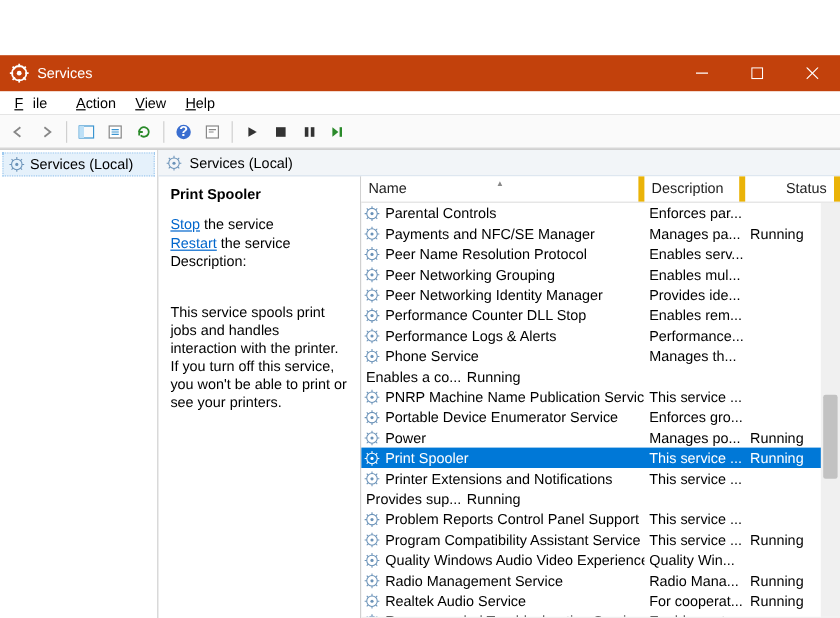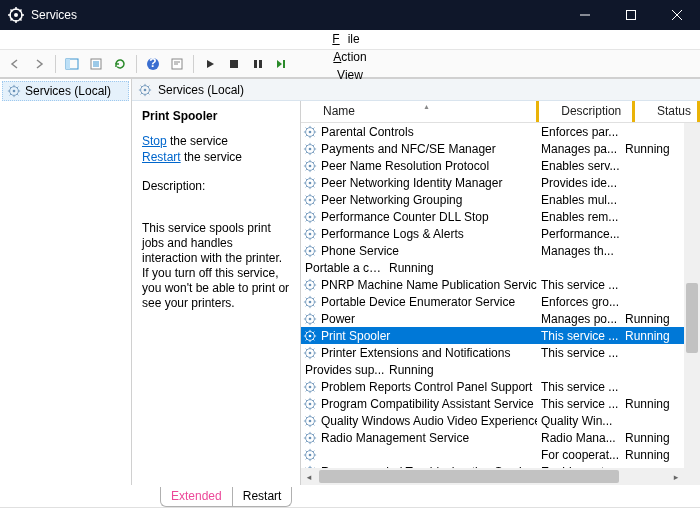--- a/index.html
+++ b/index.html
@@ -1,51 +1,51 @@
 <!DOCTYPE html>
 <html><head>
 <meta charset="utf-8">
 <style>
 * { box-sizing: border-box; margin: 0; padding: 0; font-family: "Segoe UI", Tahoma, sans-serif; font-size: 12px; }
 html, body { width: 700px; height: 515px; overflow: hidden; background: #fff; }
 
-.titlebar { height: 30px; background: #0f172a; color: #fff; display: flex; align-items: center; padding-left: 8px; }
+.titlebar { height: 30px; background: #c2410c; color: #fff; display: flex; align-items: center; padding-left: 8px; margin-top: 46px; }
 .titlebar .tb-icon { width: 16px; height: 16px; margin-right: 7px; display: flex; align-items: center; justify-content: center; }
 .titlebar .title { font-size: 12px; flex: 1; }
 .win-btns { display: flex; height: 100%; }
 .win-btn { width: 46px; display: flex; align-items: center; justify-content: center; }
 
-.menubar { height: 20px; display: flex; align-items: center; padding: 0 4px; border-bottom: 1px solid #e5e5e5; flex-direction: column; }
+.menubar { height: 20px; display: flex; align-items: center; padding: 0 4px; border-bottom: 1px solid #e5e5e5; }
 .menubar span { padding: 2px 8px; }
 .menubar span u { text-decoration: underline; }
 
 .toolbar { height: 28px; display: flex; align-items: center; padding: 2px 4px; gap: 2px; border-bottom: 1px solid #d0d0d0; background: #fafafa; }
 .toolbar .tbtn { width: 22px; height: 22px; display: flex; align-items: center; justify-content: center; border: 1px solid transparent; border-radius: 2px; }
 .toolbar .sep { width: 1px; height: 18px; background: #d0d0d0; margin: 0 3px; }
 
 .body { display: flex; height: calc(515px - 30px - 20px - 28px - 22px - 8px); border-top: 1px solid #d0d0d0; }
 
 .sidebar { width: 132px; background: #fff; border-right: 1px solid #d0d0d0; padding: 2px; }
 .sidebar-item { display: flex; align-items: center; gap: 4px; padding: 2px 4px; background: #e5f1fb; border: 1px dotted #9ec9ef; }
 .sidebar-item .gear { flex-shrink: 0; }
 
 .main { flex: 1; display: flex; flex-direction: column; min-width: 0; }
 .main-header { height: 22px; display: flex; align-items: center; gap: 6px; padding: 0 6px; background: #f2f5f8; border-bottom: 1px solid #d9e4ee; }
 .main-content { flex: 1; display: flex; min-height: 0; }
 
 .detail { width: 168px; padding: 8px 10px; overflow: hidden; }
 .detail .svc-title { font-weight: bold; margin-bottom: 10px; }
 .detail a { color: #0066cc; text-decoration: underline; }
-.detail .actions { margin-bottom: 14px; line-height: 16px; }
+.detail .actions { line-height: 16px; }
 .detail .desc-label { margin-bottom: 0; }
 .detail .desc { line-height: 15px; margin-top: 28px; }
 
 .listwrap { flex: 1; border-left: 1px solid #d0d0d0; display: flex; flex-direction: column; min-width: 0; position: relative; }
 .colhdr { display: flex; height: 22px; border-bottom: 1px solid #e0e0e0; background: #fff; }
-.colhdr .ch { padding: 3px 6px; border-right: 3px solid #eab308; font-size: 12px; color: #222; margin-left: 16px; }
+.colhdr .ch { padding: 3px 6px; border-right: 5px solid #eab308; font-size: 12px; color: #222; }
 .ch-name { width: 236px; position: relative; }
 .ch-name .sort-arrow { position: absolute; left: 50%; top: 1px; transform: translateX(-50%); color: #888; font-size: 8px; }
 .ch-desc { width: 84px; }
 .ch-status { flex: 1; text-align: right; }
 
 .rows { flex: 1; overflow: hidden; }
 .row { display: flex; align-items: center; height: 17px; padding-right: 14px; }
 .row .cell { white-space: nowrap; overflow: hidden; text-overflow: ellipsis; font-size: 12px; color: #000; }
 .row .c-name { width: 236px; display: flex; align-items: center; gap: 4px; padding-left: 2px; }
 .row .c-desc { width: 84px; padding-left: 4px; }
@@ -267,48 +267,48 @@
             </div>
             <div class="row">
               <div class="cell c-name">
                 <span class="gear">
                   <svg width="14" height="14" viewBox="0 0 16 16">
                     <circle cx="8" cy="8" r="5" fill="none" stroke="#6a92b8" stroke-width="1"></circle>
                     <circle cx="8" cy="8" r="1.5" fill="#6a92b8"></circle>
                     <path d="M8 1v2M8 13v2M1 8h2M13 8h2M3 3l1.4 1.4M11.6 11.6L13 13M3 13l1.4-1.4M11.6 4.4L13 3" stroke="#6a92b8" stroke-width="1"></path>
                   </svg>
                 </span>
+                <span>Peer Networking Grouping</span>
+              </div>
+              <div class="cell c-desc">Enables mul...</div>
+              <div class="cell c-status"></div>
+            </div>
+            <div class="row">
+              <div class="cell c-name">
+                <span class="gear">
+                  <svg width="14" height="14" viewBox="0 0 16 16">
+                    <circle cx="8" cy="8" r="5" fill="none" stroke="#6a92b8" stroke-width="1"></circle>
+                    <circle cx="8" cy="8" r="1.5" fill="#6a92b8"></circle>
+                    <path d="M8 1v2M8 13v2M1 8h2M13 8h2M3 3l1.4 1.4M11.6 11.6L13 13M3 13l1.4-1.4M11.6 4.4L13 3" stroke="#6a92b8" stroke-width="1"></path>
+                  </svg>
+                </span>
                 <span>Peer Networking Identity Manager</span>
               </div>
               <div class="cell c-desc">Provides ide...</div>
               <div class="cell c-status"></div>
             </div>
             <div class="row">
               <div class="cell c-name">
                 <span class="gear">
                   <svg width="14" height="14" viewBox="0 0 16 16">
                     <circle cx="8" cy="8" r="5" fill="none" stroke="#6a92b8" stroke-width="1"></circle>
                     <circle cx="8" cy="8" r="1.5" fill="#6a92b8"></circle>
                     <path d="M8 1v2M8 13v2M1 8h2M13 8h2M3 3l1.4 1.4M11.6 11.6L13 13M3 13l1.4-1.4M11.6 4.4L13 3" stroke="#6a92b8" stroke-width="1"></path>
                   </svg>
                 </span>
-                <span>Peer Networking Grouping</span>
-              </div>
-              <div class="cell c-desc">Enables mul...</div>
-              <div class="cell c-status"></div>
-            </div>
-            <div class="row">
-              <div class="cell c-name">
-                <span class="gear">
-                  <svg width="14" height="14" viewBox="0 0 16 16">
-                    <circle cx="8" cy="8" r="5" fill="none" stroke="#6a92b8" stroke-width="1"></circle>
-                    <circle cx="8" cy="8" r="1.5" fill="#6a92b8"></circle>
-                    <path d="M8 1v2M8 13v2M1 8h2M13 8h2M3 3l1.4 1.4M11.6 11.6L13 13M3 13l1.4-1.4M11.6 4.4L13 3" stroke="#6a92b8" stroke-width="1"></path>
-                  </svg>
-                </span>
                 <span>Performance Counter DLL Stop</span>
               </div>
               <div class="cell c-desc">Enables rem...</div>
               <div class="cell c-status"></div>
             </div>
             <div class="row">
               <div class="cell c-name">
                 <span class="gear">
                   <svg width="14" height="14" viewBox="0 0 16 16">
                     <circle cx="8" cy="8" r="5" fill="none" stroke="#6a92b8" stroke-width="1"></circle>
@@ -329,21 +329,21 @@
                     <circle cx="8" cy="8" r="1.5" fill="#6a92b8"></circle>
                     <path d="M8 1v2M8 13v2M1 8h2M13 8h2M3 3l1.4 1.4M11.6 11.6L13 13M3 13l1.4-1.4M11.6 4.4L13 3" stroke="#6a92b8" stroke-width="1"></path>
                   </svg>
                 </span>
                 <span>Phone Service</span>
               </div>
               <div class="cell c-desc">Manages th...</div>
               <div class="cell c-status"></div>
             </div>
             <div class="row">
-              <div class="cell c-desc">Portable a co...</div>
+              <div class="cell c-desc">Enables a co...</div>
               <div class="cell c-status">Running</div>
             </div>
             <div class="row">
               <div class="cell c-name">
                 <span class="gear">
                   <svg width="14" height="14" viewBox="0 0 16 16">
                     <circle cx="8" cy="8" r="5" fill="none" stroke="#6a92b8" stroke-width="1"></circle>
                     <circle cx="8" cy="8" r="1.5" fill="#6a92b8"></circle>
                     <path d="M8 1v2M8 13v2M1 8h2M13 8h2M3 3l1.4 1.4M11.6 11.6L13 13M3 13l1.4-1.4M11.6 4.4L13 3" stroke="#6a92b8" stroke-width="1"></path>
                   </svg>
@@ -471,20 +471,21 @@
             </div>
             <div class="row">
               <div class="cell c-name">
                 <span class="gear">
                   <svg width="14" height="14" viewBox="0 0 16 16">
                     <circle cx="8" cy="8" r="5" fill="none" stroke="#6a92b8" stroke-width="1"></circle>
                     <circle cx="8" cy="8" r="1.5" fill="#6a92b8"></circle>
                     <path d="M8 1v2M8 13v2M1 8h2M13 8h2M3 3l1.4 1.4M11.6 11.6L13 13M3 13l1.4-1.4M11.6 4.4L13 3" stroke="#6a92b8" stroke-width="1"></path>
                   </svg>
                 </span>
+                <span>Realtek Audio Service</span>
               </div>
               <div class="cell c-desc">For cooperat...</div>
               <div class="cell c-status">Running</div>
             </div>
             <div class="row">
               <div class="cell c-name">
                 <span class="gear">
                   <svg width="14" height="14" viewBox="0 0 16 16">
                     <circle cx="8" cy="8" r="5" fill="none" stroke="#6a92b8" stroke-width="1"></circle>
                     <circle cx="8" cy="8" r="1.5" fill="#6a92b8"></circle>

